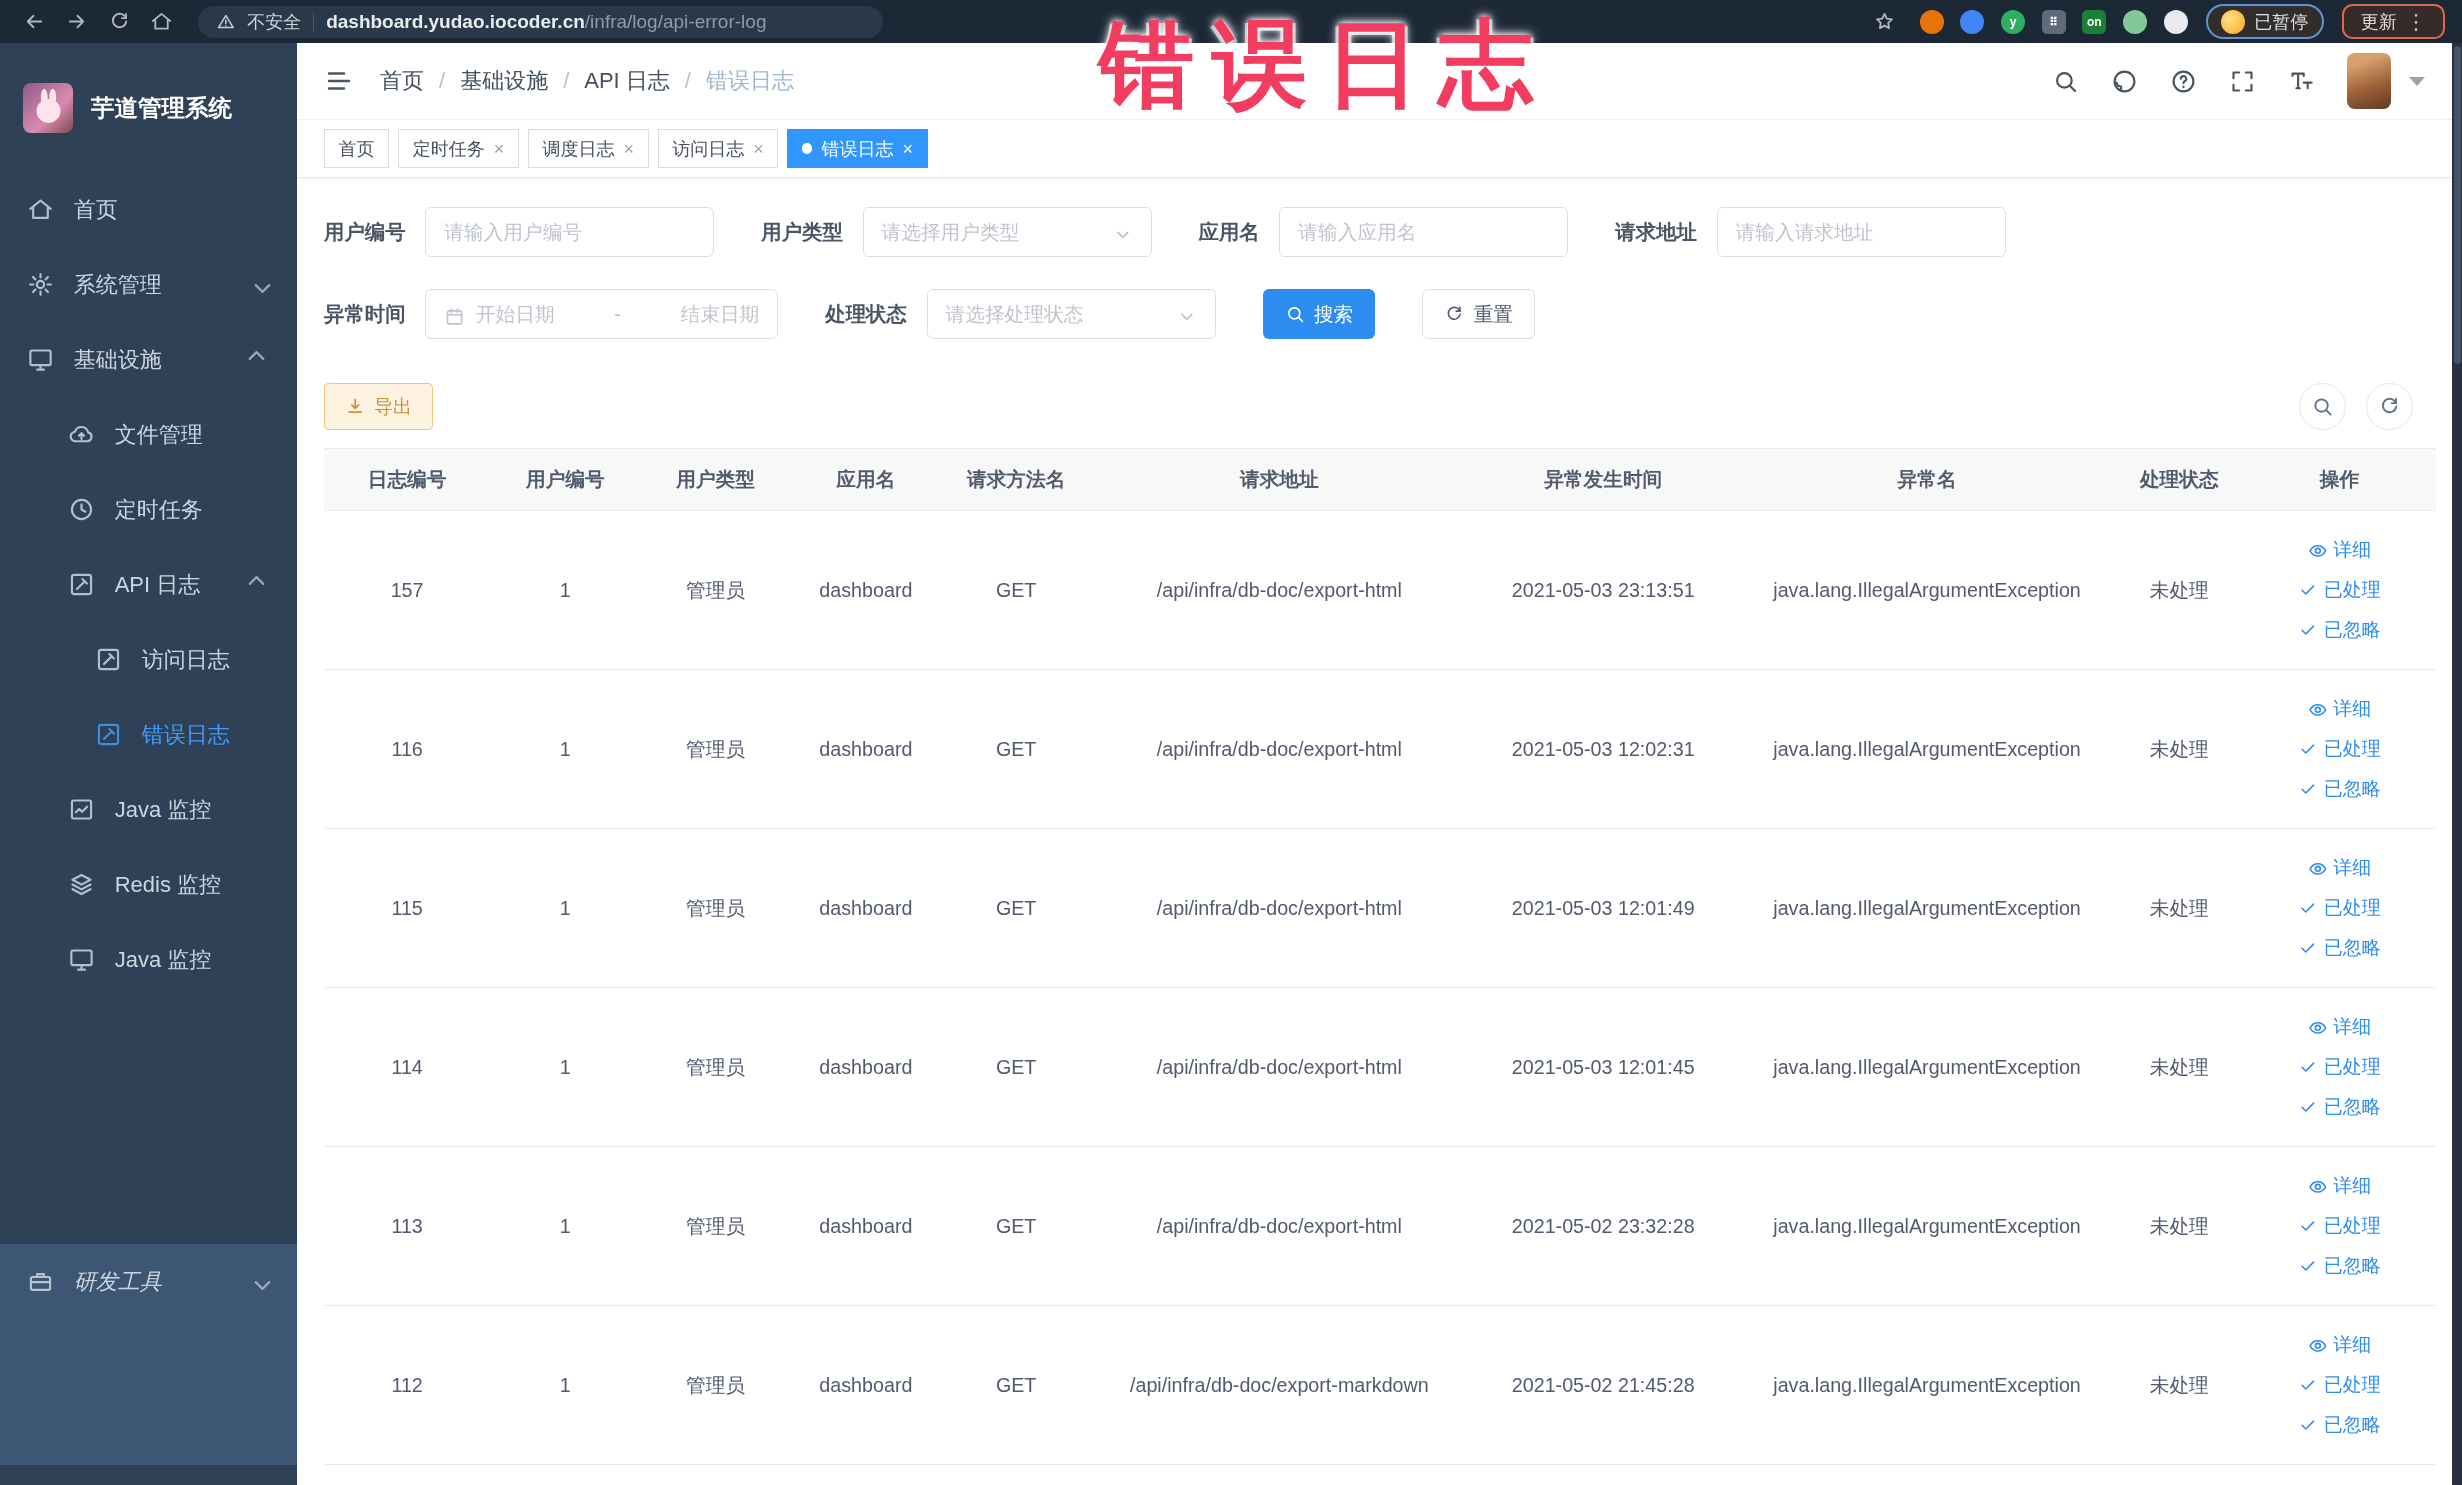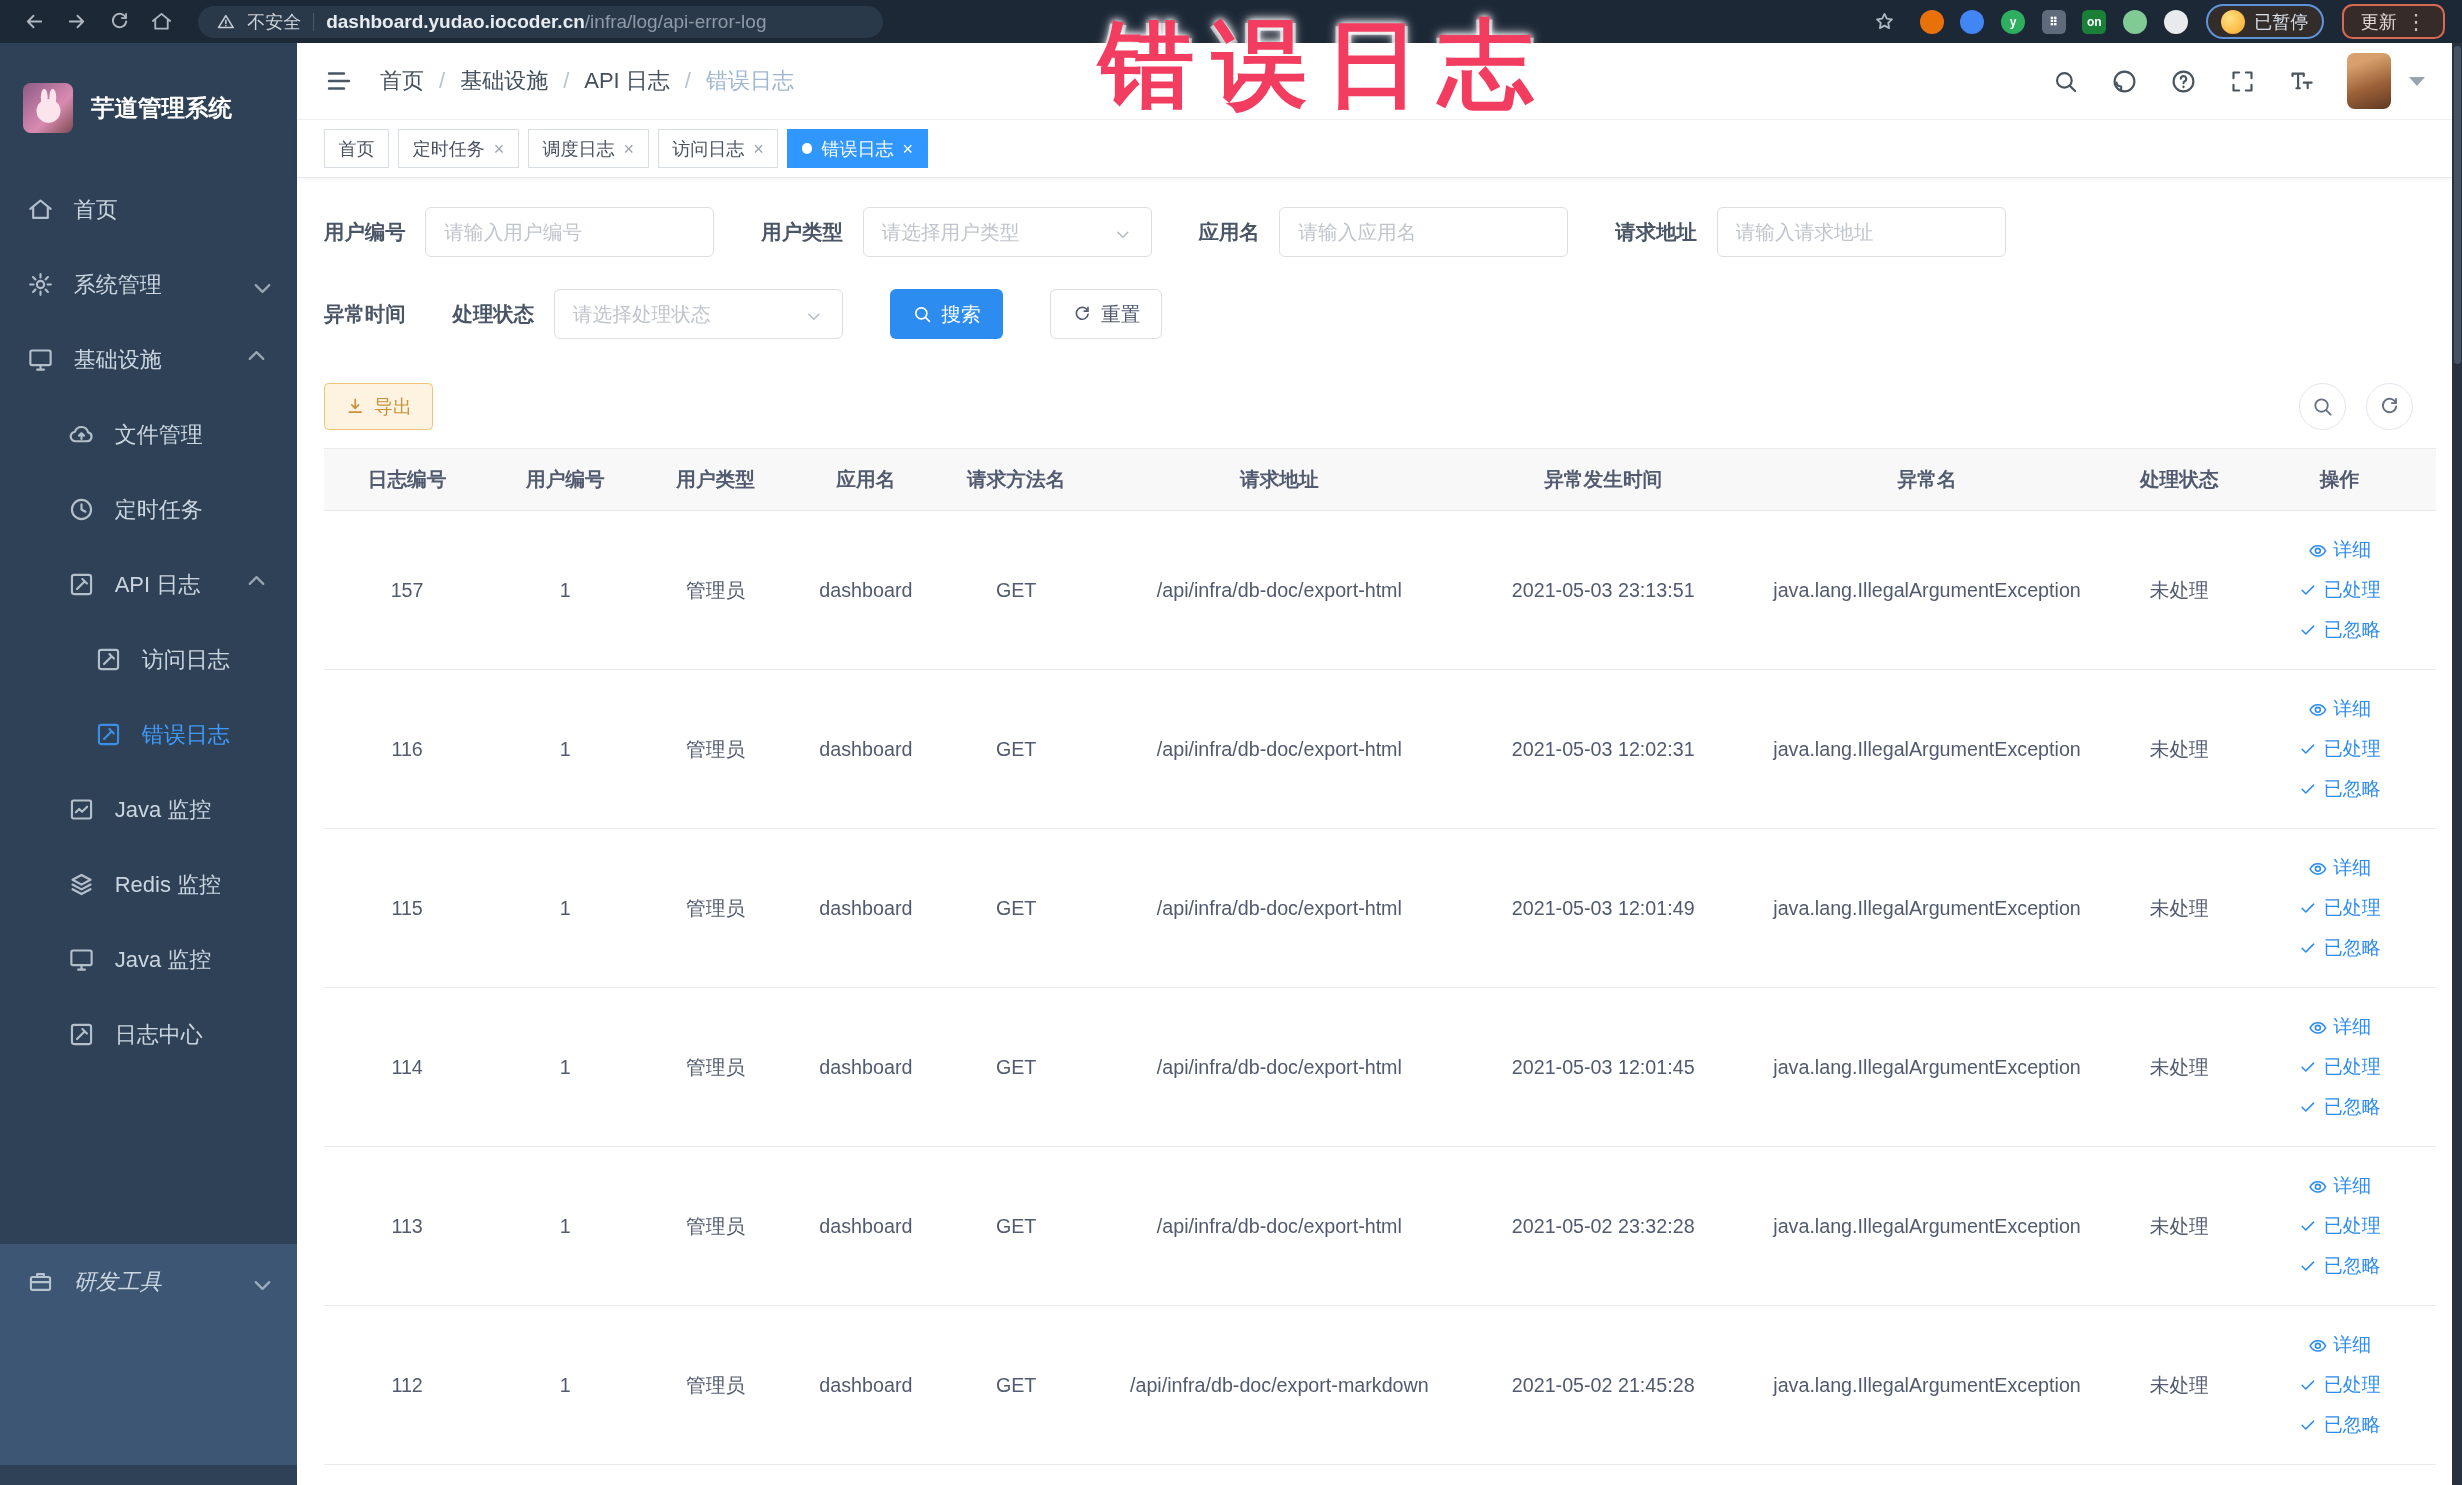--- a/index.html
+++ b/index.html
@@ -279,27 +279,20 @@
           </svg>
           <span>Redis 监控</span>
         </div>
         <div class="menu-item lvl2">
           <svg class="ic " viewBox="0 0 24 24" fill="none" stroke="currentColor" stroke-width="1.9" stroke-linecap="round" stroke-linejoin="round">
             <rect x="3" y="4" width="18" height="13" rx="1.5"></rect>
             <path d="M9 21h6M12 17v4"></path>
           </svg>
           <span>Java 监控</span>
         </div>
-        <div class="menu-item lvl2">
-          <svg class="ic " viewBox="0 0 24 24" fill="none" stroke="currentColor" stroke-width="1.9" stroke-linecap="round" stroke-linejoin="round">
-            <rect x="3.5" y="3.5" width="17" height="17" rx="2"></rect>
-            <path d="M8 16l6.5-6.5M12.8 7.2l4 4"></path>
-          </svg>
-          <span>日志中心</span>
-        </div>
       </nav>
     <div class="sidebar-bottom" id="sidebar-bottom">
         <div class="menu-item lvl1">
           <svg class="ic " viewBox="0 0 24 24" fill="none" stroke="currentColor" stroke-width="1.9" stroke-linecap="round" stroke-linejoin="round">
             <rect x="3.5" y="8" width="17" height="11.5" rx="1.5"></rect>
             <path d="M9 8V5.5h6V8M3.5 12.5h17"></path>
           </svg>
           <span>研发工具</span>
           <span class="chev "><svg class="ic " viewBox="0 0 24 24" fill="none" stroke="currentColor" stroke-width="1.9" stroke-linecap="round" stroke-linejoin="round">
               <path d="M6 9l6 6 6-6"></path>
@@ -394,20 +387,29 @@
         </div>
         <div class="f-item">
           <span class="f-label">请求地址</span>
           <input class="f-box" placeholder="请输入请求地址" style="">
         </div>
       </div>
 
       <div class="filter-row">
         <div class="f-item">
           <span class="f-label">异常时间</span>
+          <div class="f-box date-box">
+            <span class="cal-ic"><svg class="ic " viewBox="0 0 24 24" fill="none" stroke="currentColor" stroke-width="1.9" stroke-linecap="round" stroke-linejoin="round">
+                  <rect x="4" y="5.5" width="16" height="15" rx="1.5"></rect>
+                  <path d="M4 10h16M8.5 3.5v4M15.5 3.5v4"></path>
+                </svg></span>
+            <span>开始日期</span>
+            <span class="mid">-</span>
+            <span>结束日期</span>
+          </div>
         </div>
         <div class="f-item">
           <span class="f-label">处理状态</span>
           <div class="f-box">
             <span>请选择处理状态</span>
             <span class="sel-chev"><svg class="ic " viewBox="0 0 24 24" fill="none" stroke="currentColor" stroke-width="1.9" stroke-linecap="round" stroke-linejoin="round">
                   <path d="M6 9l6 6 6-6"></path>
                 </svg></span>
           </div>
         </div>

